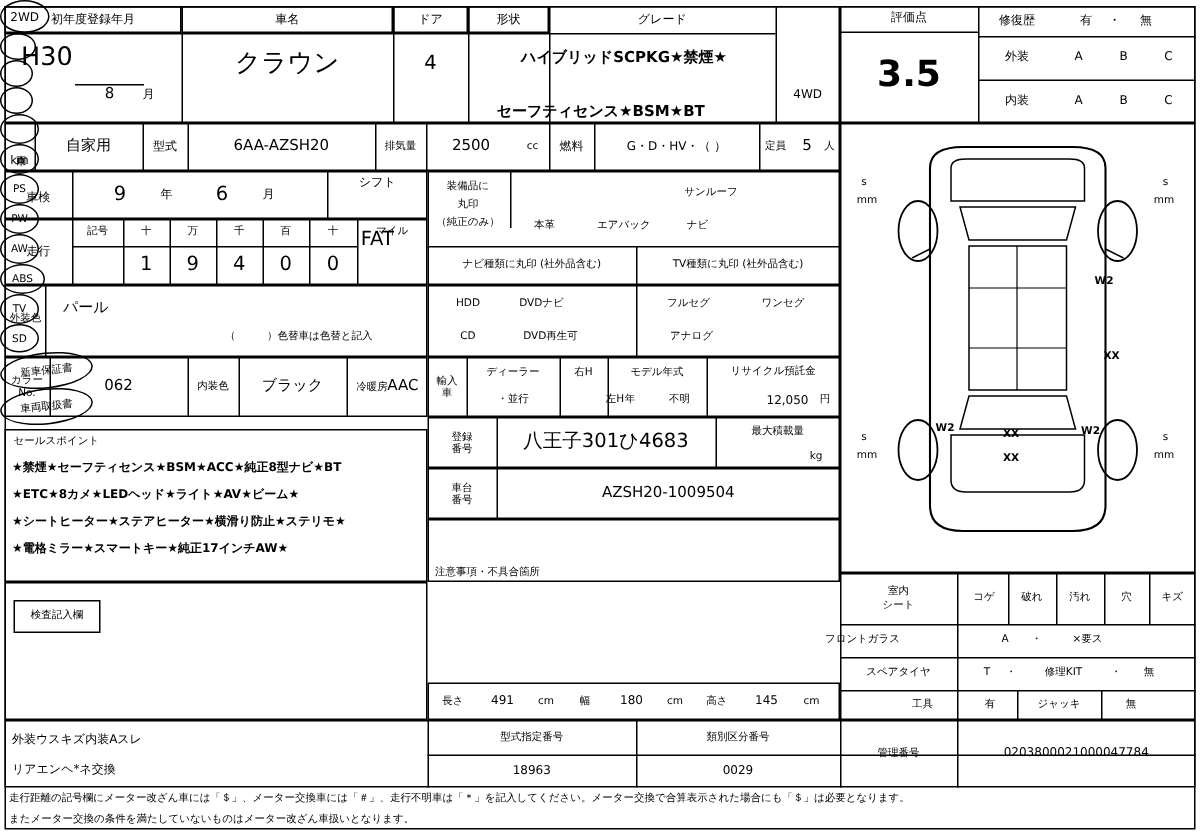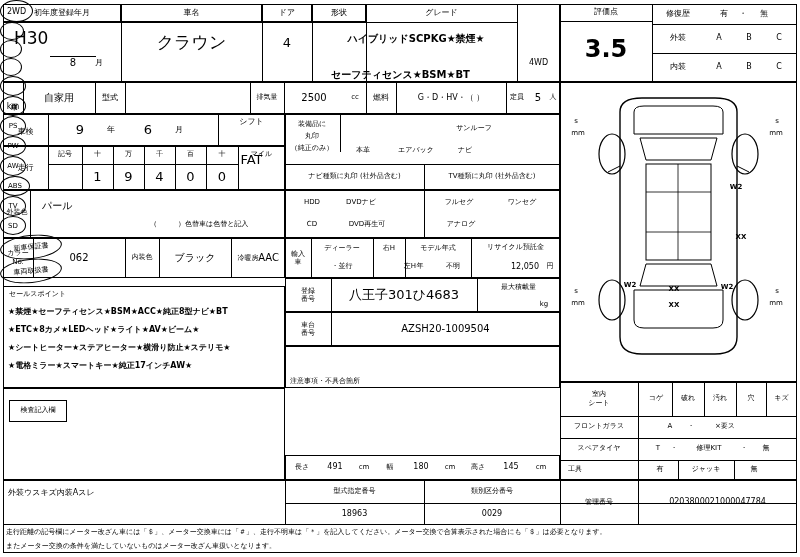--- a/index.html
+++ b/index.html
@@ -87,20 +87,21 @@
   <div class="circle" style="left:738px;top:58px;width:22px;height:18px;"></div>
   <div class="t sm" style="left:764px;top:53px;width:30px;height:29px;">C</div>
 
   <div class="bx" style="left:3px;top:82px;width:557px;height:32px;"></div>
   <div class="t xs" style="left:3px;top:82px;width:20px;height:32px;writing-mode:vertical-rl;">車両</div>
   <div class="vline" style="left:23px;top:82px;height:32px;"></div>
   <div class="t md" style="left:23px;top:82px;width:72px;height:32px;">自家用</div>
   <div class="vline" style="left:95px;top:82px;height:32px;"></div>
   <div class="t sm" style="left:95px;top:82px;width:30px;height:32px;">型式</div>
   <div class="vline" style="left:125px;top:82px;height:32px;"></div>
+  <div class="t md" style="left:125px;top:82px;width:125px;height:32px;">6AA-AZSH20</div>
   <div class="vline" style="left:250px;top:82px;height:32px;"></div>
   <div class="t xs" style="left:250px;top:82px;width:34px;height:32px;line-height:1.1;">排気量</div>
   <div class="vline" style="left:284px;top:82px;height:32px;"></div>
   <div class="t md" style="left:284px;top:82px;width:60px;height:32px;">2500</div>
   <div class="t xs" style="left:344px;top:82px;width:22px;height:32px;">cc</div>
   <div class="vline" style="left:366px;top:82px;height:32px;"></div>
   <div class="t sm" style="left:366px;top:82px;width:30px;height:32px;">燃料</div>
   <div class="vline" style="left:396px;top:82px;height:32px;"></div>
   <div class="t sm" style="left:396px;top:82px;width:110px;height:32px;">G・D・HV・（   ）</div>
   <div class="circle" style="left:443px;top:88px;width:26px;height:20px;"></div>
@@ -297,35 +298,35 @@
   <div class="vline" style="left:672px;top:382px;height:34px;"></div>
   <div class="t xs" style="left:672px;top:382px;width:32px;height:34px;">破れ</div>
   <div class="vline" style="left:704px;top:382px;height:34px;"></div>
   <div class="t xs" style="left:704px;top:382px;width:32px;height:34px;">汚れ</div>
   <div class="vline" style="left:736px;top:382px;height:34px;"></div>
   <div class="t xs" style="left:736px;top:382px;width:30px;height:34px;">穴</div>
   <div class="vline" style="left:766px;top:382px;height:34px;"></div>
   <div class="t xs" style="left:766px;top:382px;width:31px;height:34px;">キズ</div>
   <div class="hline" style="left:560px;top:416px;width:237px;"></div>
 
-  <div class="t xs" style="left:560px;top:416px;width:78px;height:22px;">フロントガラス</div>
+  <div class="t xs" style="left:536px;top:416px;width:78px;height:22px;">フロントガラス</div>
   <div class="t xs" style="left:660px;top:416px;width:20px;height:22px;">A</div>
   <div class="t xs" style="left:684px;top:416px;width:14px;height:22px;">・</div>
   <div class="t xs" style="left:702px;top:416px;width:46px;height:22px;">×要ス</div>
   <div class="hline" style="left:560px;top:438px;width:237px;"></div>
 
   <div class="t xs" style="left:560px;top:438px;width:78px;height:22px;">スペアタイヤ</div>
   <div class="t xs" style="left:650px;top:438px;width:16px;height:22px;">T</div>
   <div class="t xs" style="left:668px;top:438px;width:12px;height:22px;">・</div>
   <div class="t xs" style="left:682px;top:438px;width:54px;height:22px;">修理KIT</div>
   <div class="t xs" style="left:738px;top:438px;width:12px;height:22px;">・</div>
   <div class="t xs" style="left:754px;top:438px;width:24px;height:22px;">無</div>
   <div class="hline" style="left:560px;top:460px;width:237px;"></div>
 
-  <div class="t xs" style="left:536px;top:460px;width:78px;height:20px;">工具</div>
+  <div class="t xs" style="left:576px;top:460px;width:78px;height:20px;">工具</div>
   <div class="t xs" style="left:648px;top:460px;width:24px;height:20px;">有</div>
   <div class="vline" style="left:678px;top:460px;height:20px;"></div>
   <div class="t xs" style="left:678px;top:460px;width:56px;height:20px;">ジャッキ</div>
   <div class="vline" style="left:734px;top:460px;height:20px;"></div>
   <div class="t xs" style="left:734px;top:460px;width:40px;height:20px;">無</div>
 
   <div class="bx" style="left:285px;top:455px;width:275px;height:25px;"></div>
   <div class="t xs" style="left:288px;top:455px;width:28px;height:25px;">長さ</div>
   <div class="t sm" style="left:316px;top:455px;width:38px;height:25px;">491</div>
   <div class="t xs" style="left:354px;top:455px;width:20px;height:25px;">cm</div>
@@ -337,20 +338,21 @@
   <div class="t xs" style="left:530px;top:455px;width:22px;height:25px;">cm</div>
 
   <div class="bx" style="left:3px;top:480px;width:794px;height:45px;"></div>
   <div class="vline" style="left:285px;top:480px;height:45px;"></div>
   <div class="vline" style="left:424px;top:480px;height:45px;"></div>
   <div class="vline" style="left:560px;top:480px;height:45px;"></div>
   <div class="vline" style="left:638px;top:480px;height:45px;"></div>
   <div class="hline" style="left:285px;top:503px;width:512px;"></div>
 
   <div class="t sm tl" style="left:8px;top:484px;width:270px;height:18px;">外装ウスキズ内装Aスレ</div>
+  <div class="t sm tl" style="left:8px;top:504px;width:270px;height:18px;">リアエンヘ*ネ交換</div>
 
   <div class="t xs" style="left:285px;top:480px;width:139px;height:23px;">型式指定番号</div>
   <div class="t sm" style="left:285px;top:503px;width:139px;height:22px;">18963</div>
   <div class="t xs" style="left:424px;top:480px;width:136px;height:23px;">類別区分番号</div>
   <div class="t sm" style="left:424px;top:503px;width:136px;height:22px;">0029</div>
   <div class="t xs" style="left:560px;top:480px;width:78px;height:45px;">管理番号</div>
   <div class="t sm" style="left:638px;top:480px;width:159px;height:45px;">0203800021000047784</div>
 
   <div class="t xs tl" style="left:6px;top:526px;width:790px;height:14px;">走行距離の記号欄にメーター改ざん車には「＄」、メーター交換車には「＃」、走行不明車は「＊」を記入してください。メーター交換で合算表示された場合にも「＄」は必要となります。</div>
   <div class="t xs tl" style="left:6px;top:540px;width:790px;height:14px;">またメーター交換の条件を満たしていないものはメーター改ざん車扱いとなります。</div>

